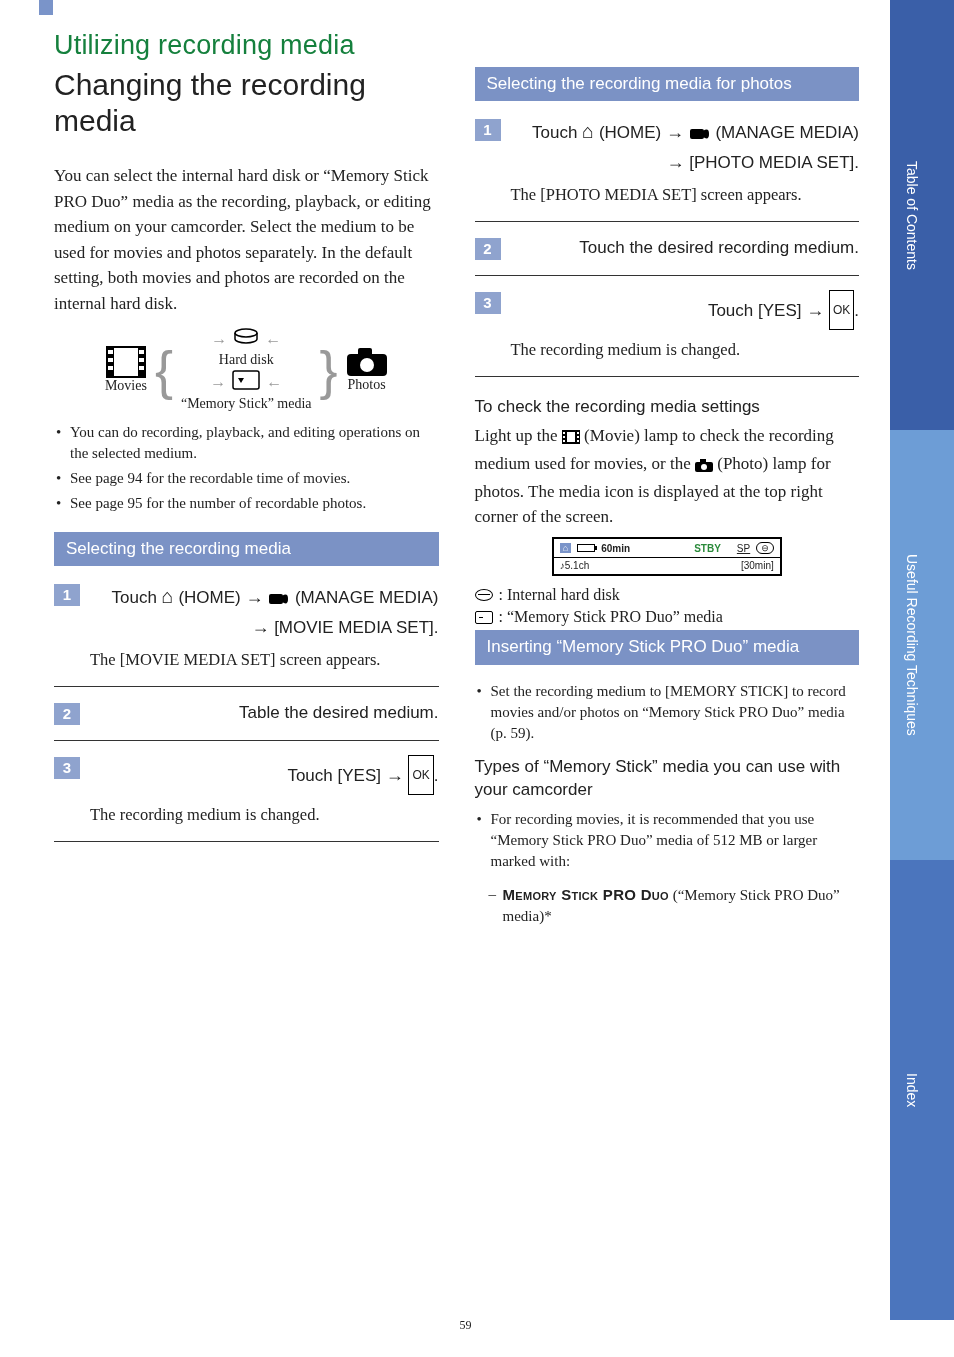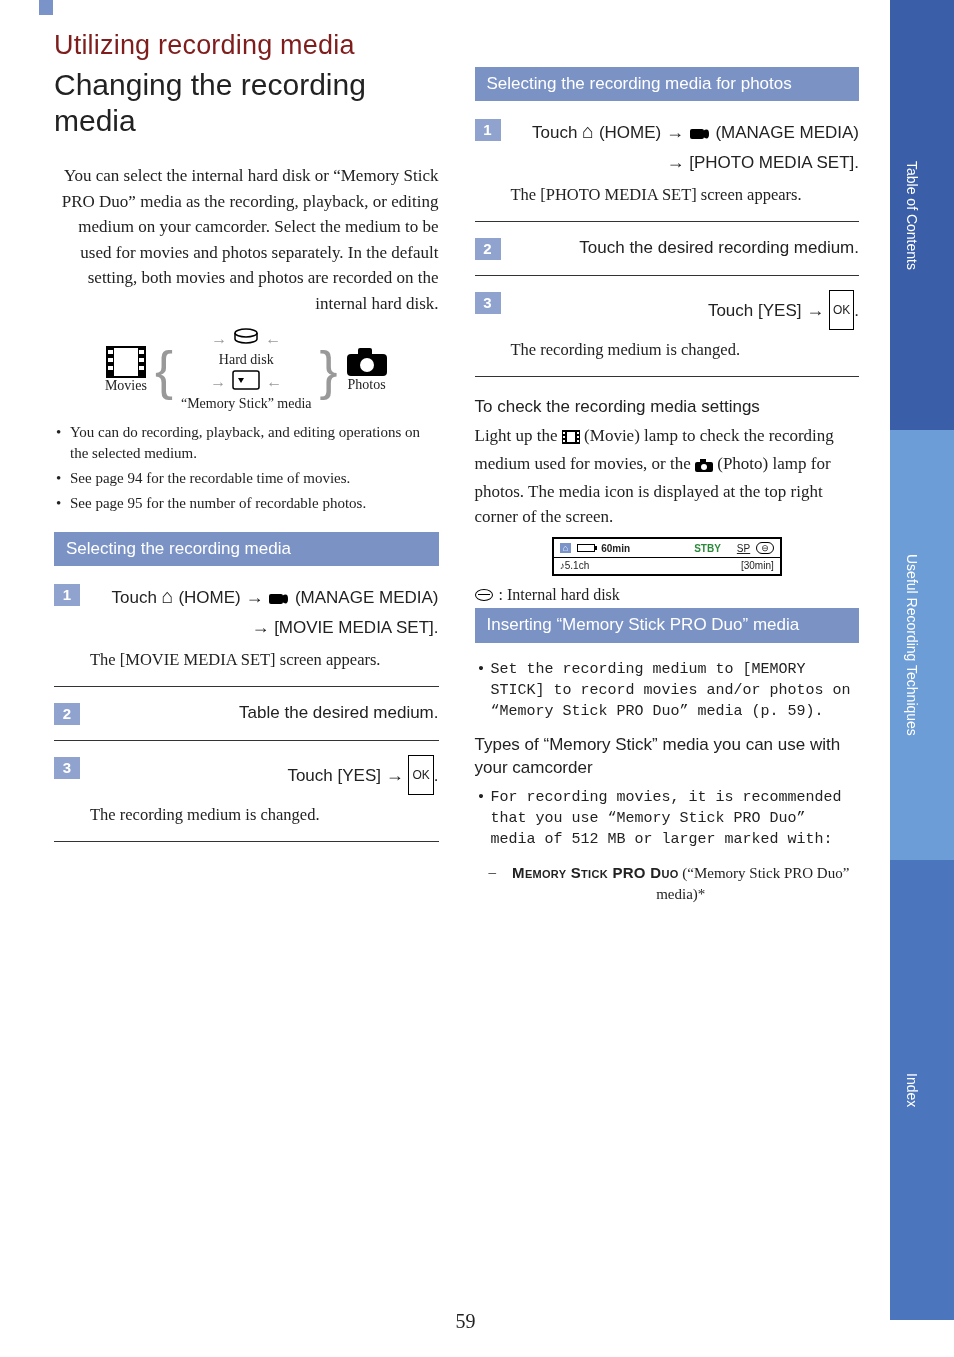--- a/index.html
+++ b/index.html
@@ -19,21 +19,21 @@
     width: 14px; height: 15px;
     background: #7a94c9;
   }
   .content {
     position: absolute;
     left: 54px;
     top: 30px;
     width: 805px;
   }
   .section-title {
-    color: #7f1d1d;
+    color: #15803d;
     font-size: 27px;
     font-weight: 400;
     margin-bottom: 6px;
     letter-spacing: 0.2px;
   }
   .columns {
     display: flex;
     gap: 36px;
   }
   .col {
@@ -43,21 +43,20 @@
     font-size: 30px;
     font-weight: 400;
     line-height: 1.2;
     margin-bottom: 24px;
   }
   .intro {
     font-size: 17px;
     line-height: 1.5;
     font-family: Georgia, "Times New Roman", serif;
     margin-bottom: 12px;
-    text-align: right;
   }
   .diagram {
     display: flex;
     align-items: center;
     justify-content: center;
     gap: 8px;
     margin: 6px 0 10px 0;
   }
   .dia-side { text-align:center; font-size:13px; }
   .dia-box { display:flex; flex-direction:column; align-items:center; gap:2px;}
@@ -140,26 +139,26 @@
   .lcd-home { background:#7a94c9; color:#fff; padding:0 3px; font-size:9px;}
   .lcd-bat { border:1px solid #000; width:18px; height:8px; position:relative;}
   .lcd-bat::after{content:""; position:absolute; right:-3px; top:1px; width:2px; height:4px; background:#000;}
   .lcd-time{font-weight:bold;}
   .lcd-stby{color:#2a8a3a; font-weight:bold; margin-left:auto;}
   .lcd-sp{margin-left:10px; text-decoration:underline;}
   .lcd-hdd{border:1px solid #000; border-radius:7px; padding:0 4px; font-size:9px;}
   .icon-line { font-family: Georgia, serif; font-size:16px; margin-bottom:4px; display:flex; align-items:center; gap:6px;}
   .sub-bullets { list-style:none; margin-bottom:12px;}
   .sub-bullets li {
-    font-size:15px; line-height:1.4; font-family: Liberation Mono, monospace;
+    font-size:15px; line-height:1.4; font-family: Liberation Serif, serif;
     padding-left:16px; position:relative; margin-bottom:4px;
   }
   .sub-bullets li::before { content:"•"; position:absolute; left:2px;}
   .types-head { font-size:17px; line-height:1.35; margin:10px 0 8px 0;}
-  .dash-item { font-size:15px; font-family: Georgia, serif; padding-left:28px; position:relative; line-height:1.4;text-align:center;}
+  .dash-item { font-size:15px; font-family: Georgia, serif; padding-left:28px; position:relative; line-height:1.4;}
   .dash-item::before { content:"–"; position:absolute; left:14px;}
   .mspro { font-family: Arial, sans-serif; font-weight:bold; font-variant: small-caps; letter-spacing:0.3px;}
   .inline-icon { display:inline-block; vertical-align:-3px;}
   .ok-box { display:inline-block; border:1.5px solid #000; font-size:12px; padding:12px 3px; line-height:14px; vertical-align:2px; font-family: Arial,sans-serif;}
   .side-tabs {
     position: absolute;
     right: 0;
     top: 0;
     width: 64px;
     height: 1320px;
@@ -176,21 +175,21 @@
   }
   .tab1 { background:#3a5fa8; height:430px;}
   .tab2 { background:#6d9dd6; height:430px;}
   .tab3 { background:#4b75bd; flex:1;}
   .page-num {
     position: absolute;
     bottom: 24px;
     left: 0; right: 64px;
     text-align: center;
     font-family: Georgia, serif;
-    font-size: 20px;
+    font-size: 12px;
     margin-left: 41px;
   }
   .arrow { font-size:18px; }
   .hdd-icon { display:inline-block; width:18px; height:12px; border:1.5px solid #000; border-radius:50%; position:relative; vertical-align:-1px;}
   .hdd-icon::after{content:""; position:absolute; left:2px; right:2px; top:4px; border-top:1.5px solid #000;}
   .ms-icon-sm { display:inline-block; width:18px; height:13px; border:1.5px solid #000; border-radius:2px; position:relative; vertical-align:-2px;}
   .ms-icon-sm::after{content:""; position:absolute; left:3px; top:5px; width:4px; height:1.5px; background:#000;}
 </style>
 </head>
 <body>
@@ -372,20 +371,24 @@
         <div class="lcd-row2">
           <span><span>♪</span><span>5.1ch</span></span>
           <span>[30min]</span>
         </div>
       </div>
 
       <div class="icon-line">
         <span class="hdd-icon"></span>
         <span>: Internal hard disk</span>
       </div>
+      <div class="icon-line">
+        <span class="ms-icon-sm"></span>
+        <span>: “Memory Stick PRO Duo” media</span>
+      </div>
 
       <div class="subhead" style="margin-top:0">Inserting “Memory Stick PRO Duo” media</div>
 
       <ul class="sub-bullets">
         <li>Set the recording medium to [MEMORY STICK] to record movies and/or photos on “Memory Stick PRO Duo” media (p. 59).</li>
       </ul>
 
       <div class="types-head">Types of “Memory Stick” media you can use with your camcorder</div>
       <ul class="sub-bullets">
         <li>For recording movies, it is recommended that you use “Memory Stick PRO Duo” media of 512 MB or larger marked with:</li>

